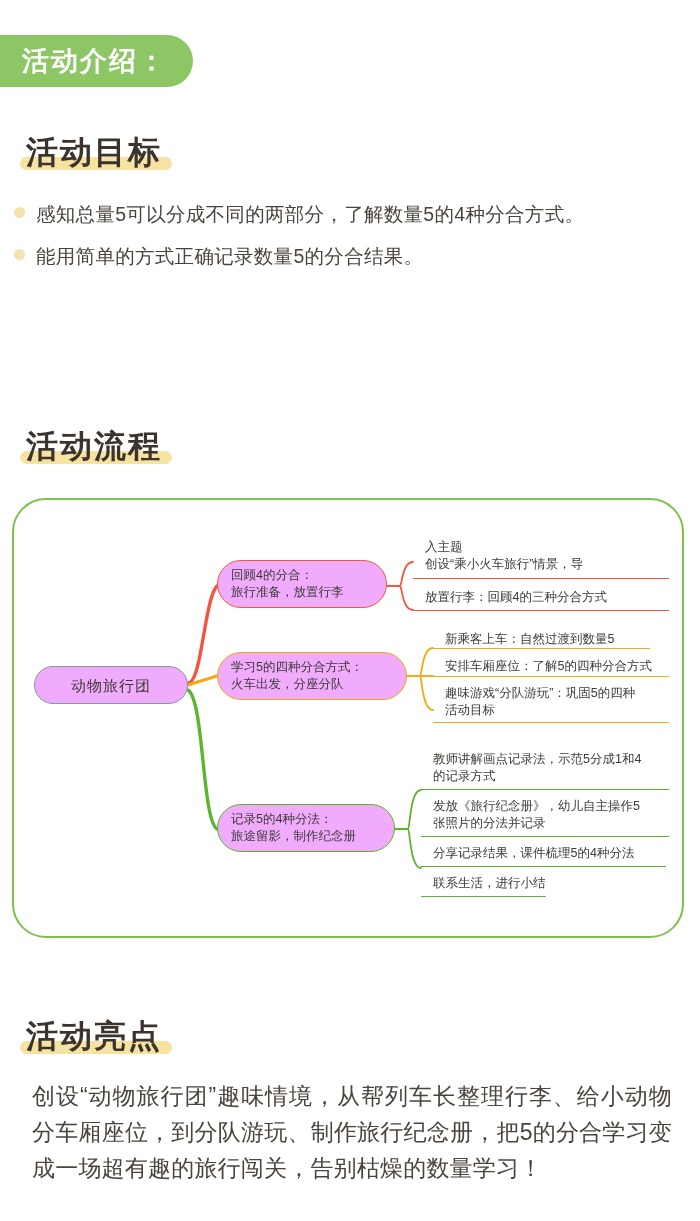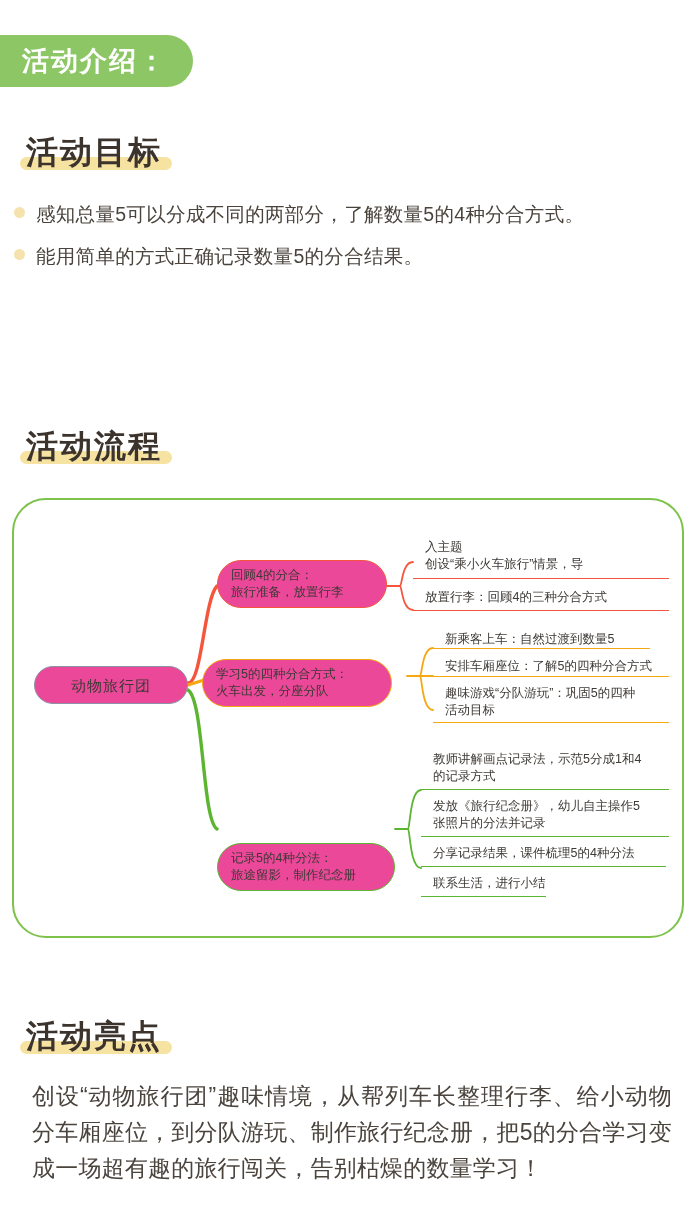--- a/index.html
+++ b/index.html
@@ -115,21 +115,21 @@
     height: 440px;
   }
 
   
   .mm-node {
     position: absolute;
     box-sizing: border-box;
     display: flex;
     flex-direction: column;
     justify-content: center;
-    background: #ec4899;
+    background: #f0abfc;
     border-radius: 20px;
     padding: 5px 13px;
     z-index: 3;
   }
   .mm-node .ln {
     font-size: 12.5px;
     line-height: 17px;
     color: #3d3935;
     white-space: nowrap;
   }
@@ -151,36 +151,34 @@
 
   #node-b1 {
     left: 203px;
     top: 60px;
     width: 170px;
     height: 48px;
     border: 1.6px solid #f4553c;
     border-radius: 24px;
   }
   #node-b2 {
-    left: 188px;
+    left: 203px;
     top: 152px;
     width: 190px;
     height: 48px;
     border: 1.6px solid #f5a812;
     border-radius: 24px;
-    margin-top: 7px;
   }
   #node-b3 {
     left: 203px;
     top: 304px;
     width: 178px;
     height: 48px;
     border: 1.6px solid #5cb531;
     border-radius: 24px;
-    margin-top: 39px;
   }
 
   
   .mm-leaf {
     position: absolute;
     box-sizing: border-box;
     padding: 1px 0 3px 12px;
     z-index: 3;
   }
   .mm-leaf .ln {

